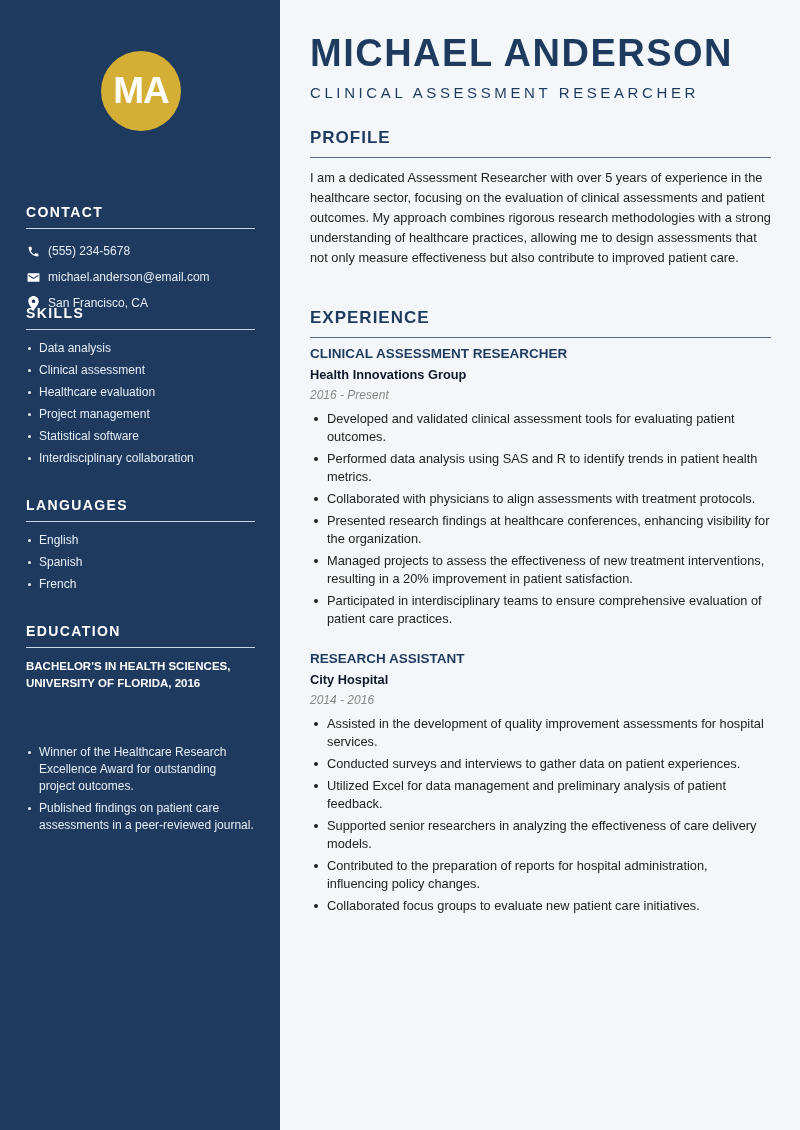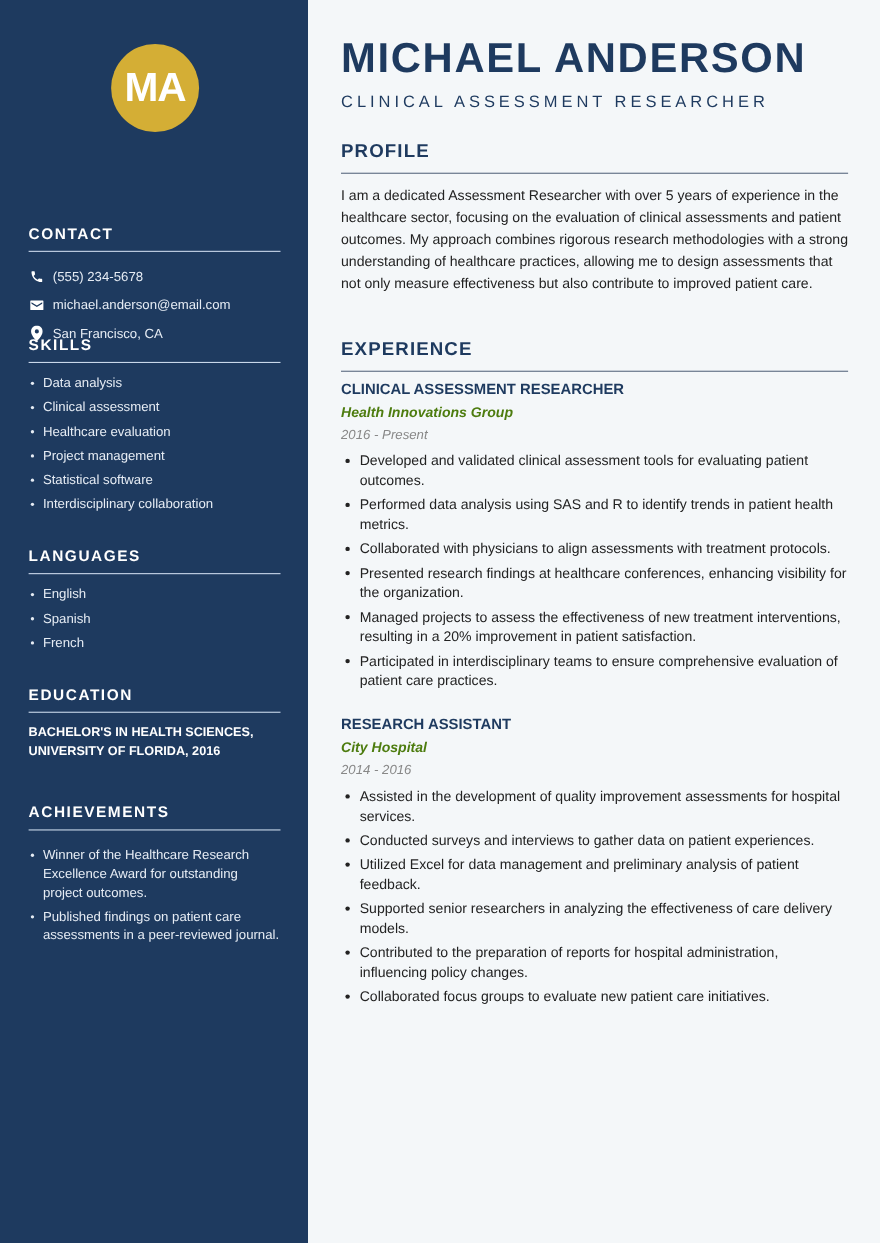--- a/index.html
+++ b/index.html
@@ -4,21 +4,21 @@
 <style>
   * { margin: 0; padding: 0; box-sizing: border-box; }
   html, body { width: 800px; height: 1130px; overflow: hidden; }
   body { font-family: "Liberation Sans", sans-serif; background: #f4f7f9; position: relative; }
 
   .sidebar {
     position: absolute; left: 0; top: 0; width: 280px; height: 1130px;
     background: #1e3a5f; color: #ffffff;
   }
   .avatar {
-    position: absolute; left: 101px; top: 40px; width: 80px; height: 80px;
+    position: absolute; left: 101px; top: 51px; width: 80px; height: 80px;
     border-radius: 50%; background: #d4ae35;
     display: flex; align-items: center; justify-content: center;
     font-weight: bold; font-size: 37px; color: #ffffff; letter-spacing: -1px;
   }
   .side-section { position: absolute; left: 26px; width: 229px; }
   .side-title {
     font-weight: bold; font-size: 14px; letter-spacing: 1.4px; color: #ffffff;
     padding-bottom: 8px; border-bottom: 1.5px solid #c9d7ea;
   }
   .contact-list { margin-top: 9px; }
@@ -30,21 +30,21 @@
   .edu-text { margin-top: 10px; font-weight: bold; font-size: 11.5px; line-height: 17px; color: #ffffff; }
 
   .main { position: absolute; left: 310px; top: 0; width: 461px; }
   .name { position: absolute; top: 32px; left: 0; font-weight: bold; font-size: 38px; color: #1e3a5f; letter-spacing: 1.5px; white-space: nowrap; }
   .role { position: absolute; top: 84px; left: 0; font-size: 15px; color: #1e3a5f; letter-spacing: 3.6px; white-space: nowrap; }
   .sec { position: absolute; left: 0; width: 461px; }
   .sec-title { font-weight: bold; font-size: 17px; color: #1e3a5f; letter-spacing: 1px; padding-bottom: 9px; border-bottom: 1.5px solid #5b6a80; }
   .profile-text { margin-top: 10px; font-size: 12.8px; line-height: 20px; color: #222; }
   .job { position: absolute; left: 0; width: 461px; }
   .job-title { font-weight: bold; font-size: 13.5px; color: #1e3a5f; }
-  .job-company { margin-top: 6px; font-weight: bold; font-size: 12.8px; color: #4d7c0f; font-style: italic; }
+  .job-company { margin-top: 6px; font-weight: bold; font-size: 12.8px; color: #0f172a; }
   .job-dates { margin-top: 6px; font-style: italic; font-size: 12px; color: #888; }
   .job-bullets { list-style: none; margin-top: 8px; }
   .job-bullets li { position: relative; padding-left: 17px; font-size: 12.8px; line-height: 18px; color: #222; margin-bottom: 4px; }
   .job-bullets li::before { content: ""; position: absolute; left: 4px; top: 7px; width: 4px; height: 4px; background: #222; border-radius: 50%; }
 </style>
 </head>
 <body>
 
 <aside class="sidebar">
   <div class="avatar">MA</div>
@@ -102,21 +102,20 @@
 
   <section class="side-section" style="top:623px;">
     <div class="side-title">EDUCATION</div>
     <div class="edu-text">
       <div>BACHELOR'S IN HEALTH SCIENCES,</div>
       <div>UNIVERSITY OF FLORIDA, 2016</div>
     </div>
   </section>
 
   <section class="side-section" style="top:730px;">
-    <div class="side-title">ACHIEVEMENTS</div>
     <ul class="bullets" style="margin-top:14px;">
       <li>Winner of the Healthcare Research Excellence Award for outstanding project outcomes.</li>
       <li>Published findings on patient care assessments in a peer-reviewed journal.</li>
     </ul>
   </section>
 </aside>
 
 <main class="main">
   <h1 class="name">MICHAEL ANDERSON</h1>
   <div class="role">CLINICAL ASSESSMENT RESEARCHER</div>

